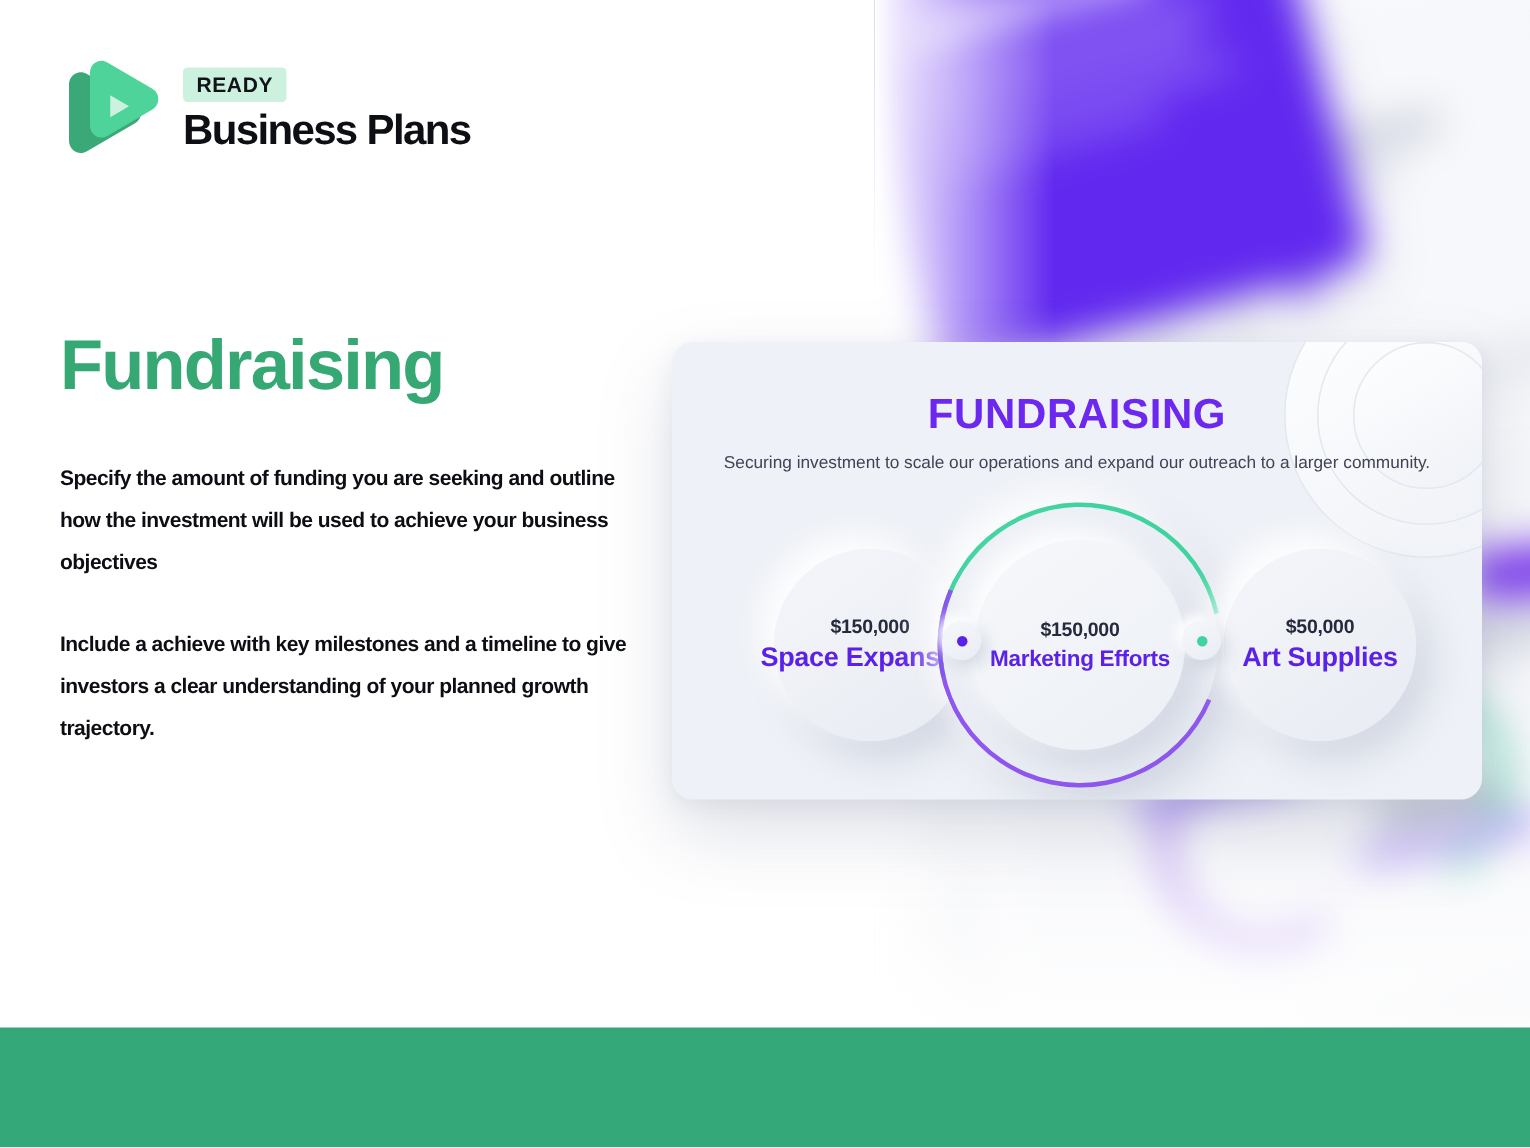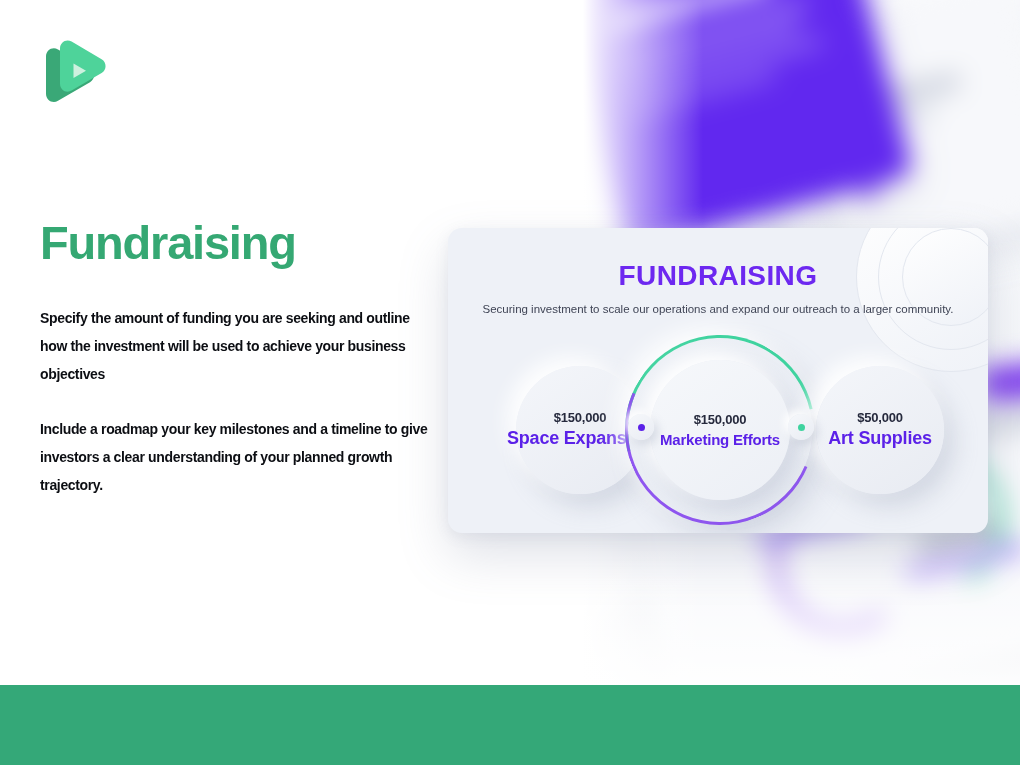--- a/index.html
+++ b/index.html
@@ -335,27 +335,31 @@
   <div class="left-panel"></div>
 
   <div class="logo">
     <div class="logo-mark">
       <svg width="68" height="72" viewBox="0 0 68 72" xmlns="http://www.w3.org/2000/svg">
         <path d="M6 18.5 C6 12 12.5 8.2 18 11.4 L50 30 C55.5 33.2 55.5 41 50 44.2 L18 62.8 C12.5 66 6 62.2 6 55.7 Z" fill="#3aa877"></path>
         <path d="M20 10.5 C20 4.2 26.3 0.5 31.6 3.6 L61.6 21.2 C66.9 24.3 66.9 31.9 61.6 35 L31.6 52.6 C26.3 55.7 20 52 20 45.7 Z" fill="#4ed39a"></path>
         <path d="M33.5 25.5 L46 32.8 L33.5 40.1 Z" fill="#cdf1df"></path>
       </svg>
     </div>
+    <div class="logo-text">
+      <span class="badge-ready">READY</span>
+      <span class="wordmark">Business Plans</span>
+    </div>
   </div>
 
   <h1 class="headline">Fundraising</h1>
 
   <div class="body-copy">
     <p>Specify the amount of funding you are seeking and outline how the investment will be used to achieve your business objectives</p>
-    <p>Include a roadmap your key milestones and a timeline to give investors a clear understanding of your planned growth trajectory.</p>
+    <p>Include a achieve with key milestones and a timeline to give investors a clear understanding of your planned growth trajectory.</p>
   </div>
 
   <div class="fg-card">
 
     <div class="card-corner-rings">
       <span class="ccr1"></span>
       <span class="ccr2"></span>
       <span class="ccr3"></span>
     </div>
 

